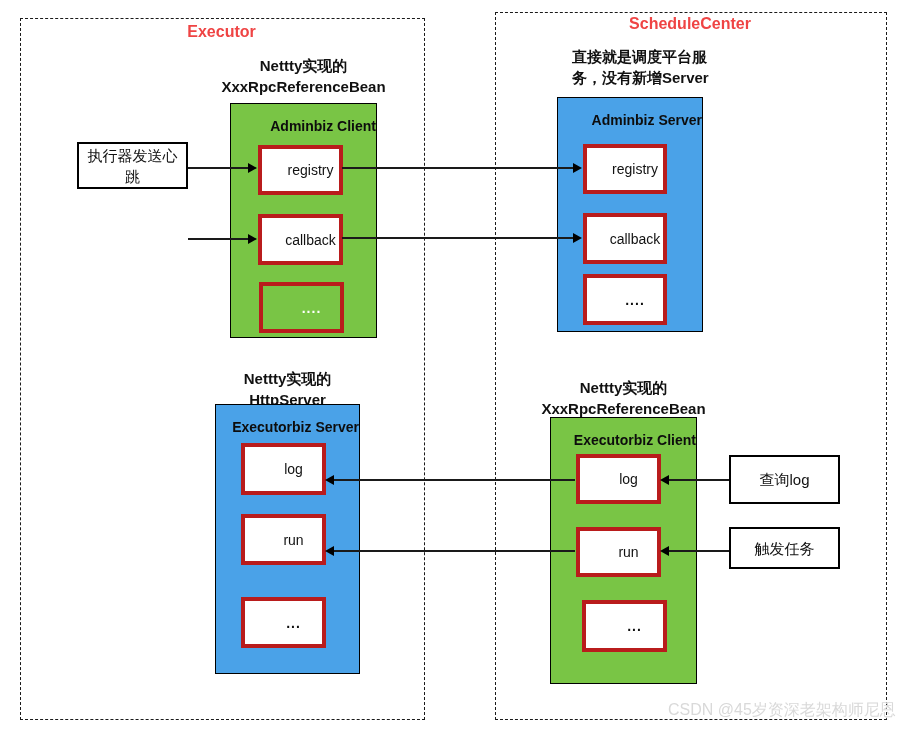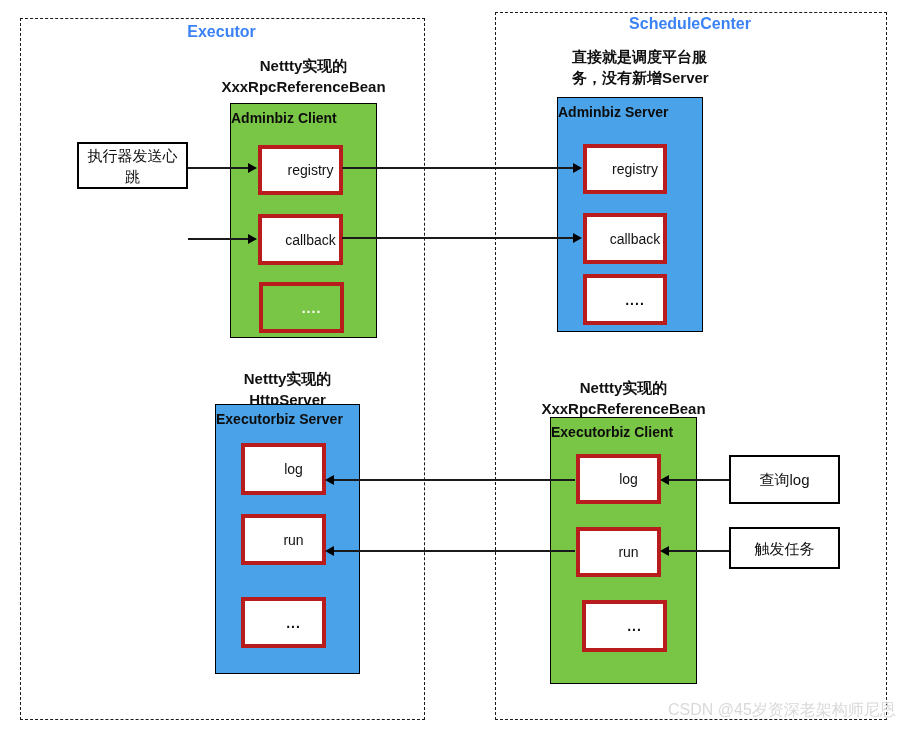--- a/index.html
+++ b/index.html
@@ -1,28 +1,28 @@
 <!DOCTYPE html>
 <html style="--green: #79C545; --blue: #4AA2E8;"><head>
 <meta charset="utf-8">
 <style>
   html,body{margin:0;padding:0;background:#ffffff;}
   body{font-family:"Liberation Sans","DejaVu Sans",sans-serif;color:#1a1a1a;}
   .canvas{position:relative;width:910px;height:732px;background:#fff;overflow:hidden;}
 
   .panel{position:absolute;border:1px dashed #1a1a1a;background:transparent;}
-  .panel-title{position:absolute;text-align:center;font-size:16px;font-weight:600;color:#3b82f6;}
+  .panel-title{position:absolute;text-align:center;font-size:16px;font-weight:600;color:#ef4444;}
 
   .annotation{position:absolute;font-size:15px;font-weight:600;line-height:21px;color:#111;}
   .annotation.center{text-align:center;}
 
   .container-box{position:absolute;border:1px solid #000;box-sizing:border-box;}
   .container-box.green{background:var(--green,#79C545);}
   .container-box.blue{background:var(--blue,#4AA2E8);}
-  .container-header{text-align:left;font-size:14px;font-weight:700;padding-top:6px;color:#0d0d0d;}
+  .container-header{text-align:right;font-size:14px;font-weight:700;padding-top:6px;color:#0d0d0d;margin-top:8px;}
 
   .item-box{position:absolute;background:#fff;border:4px solid #b91c1c;box-sizing:border-box;
             display:flex;align-items:center;justify-content:center;font-size:14px;color:#111;padding-left:20px;}
   .item-box.green-fill{background:var(--green,#79C545);color:#fff;font-weight:700;letter-spacing:1px;}
   .item-box.dots{font-weight:700;letter-spacing:1px;}
 
   .label-box{position:absolute;background:#fff;border:2px solid #000;box-sizing:border-box;
              display:flex;flex-direction:column;align-items:center;justify-content:center;
              font-size:15px;line-height:21px;color:#111;text-align:center;}
 

